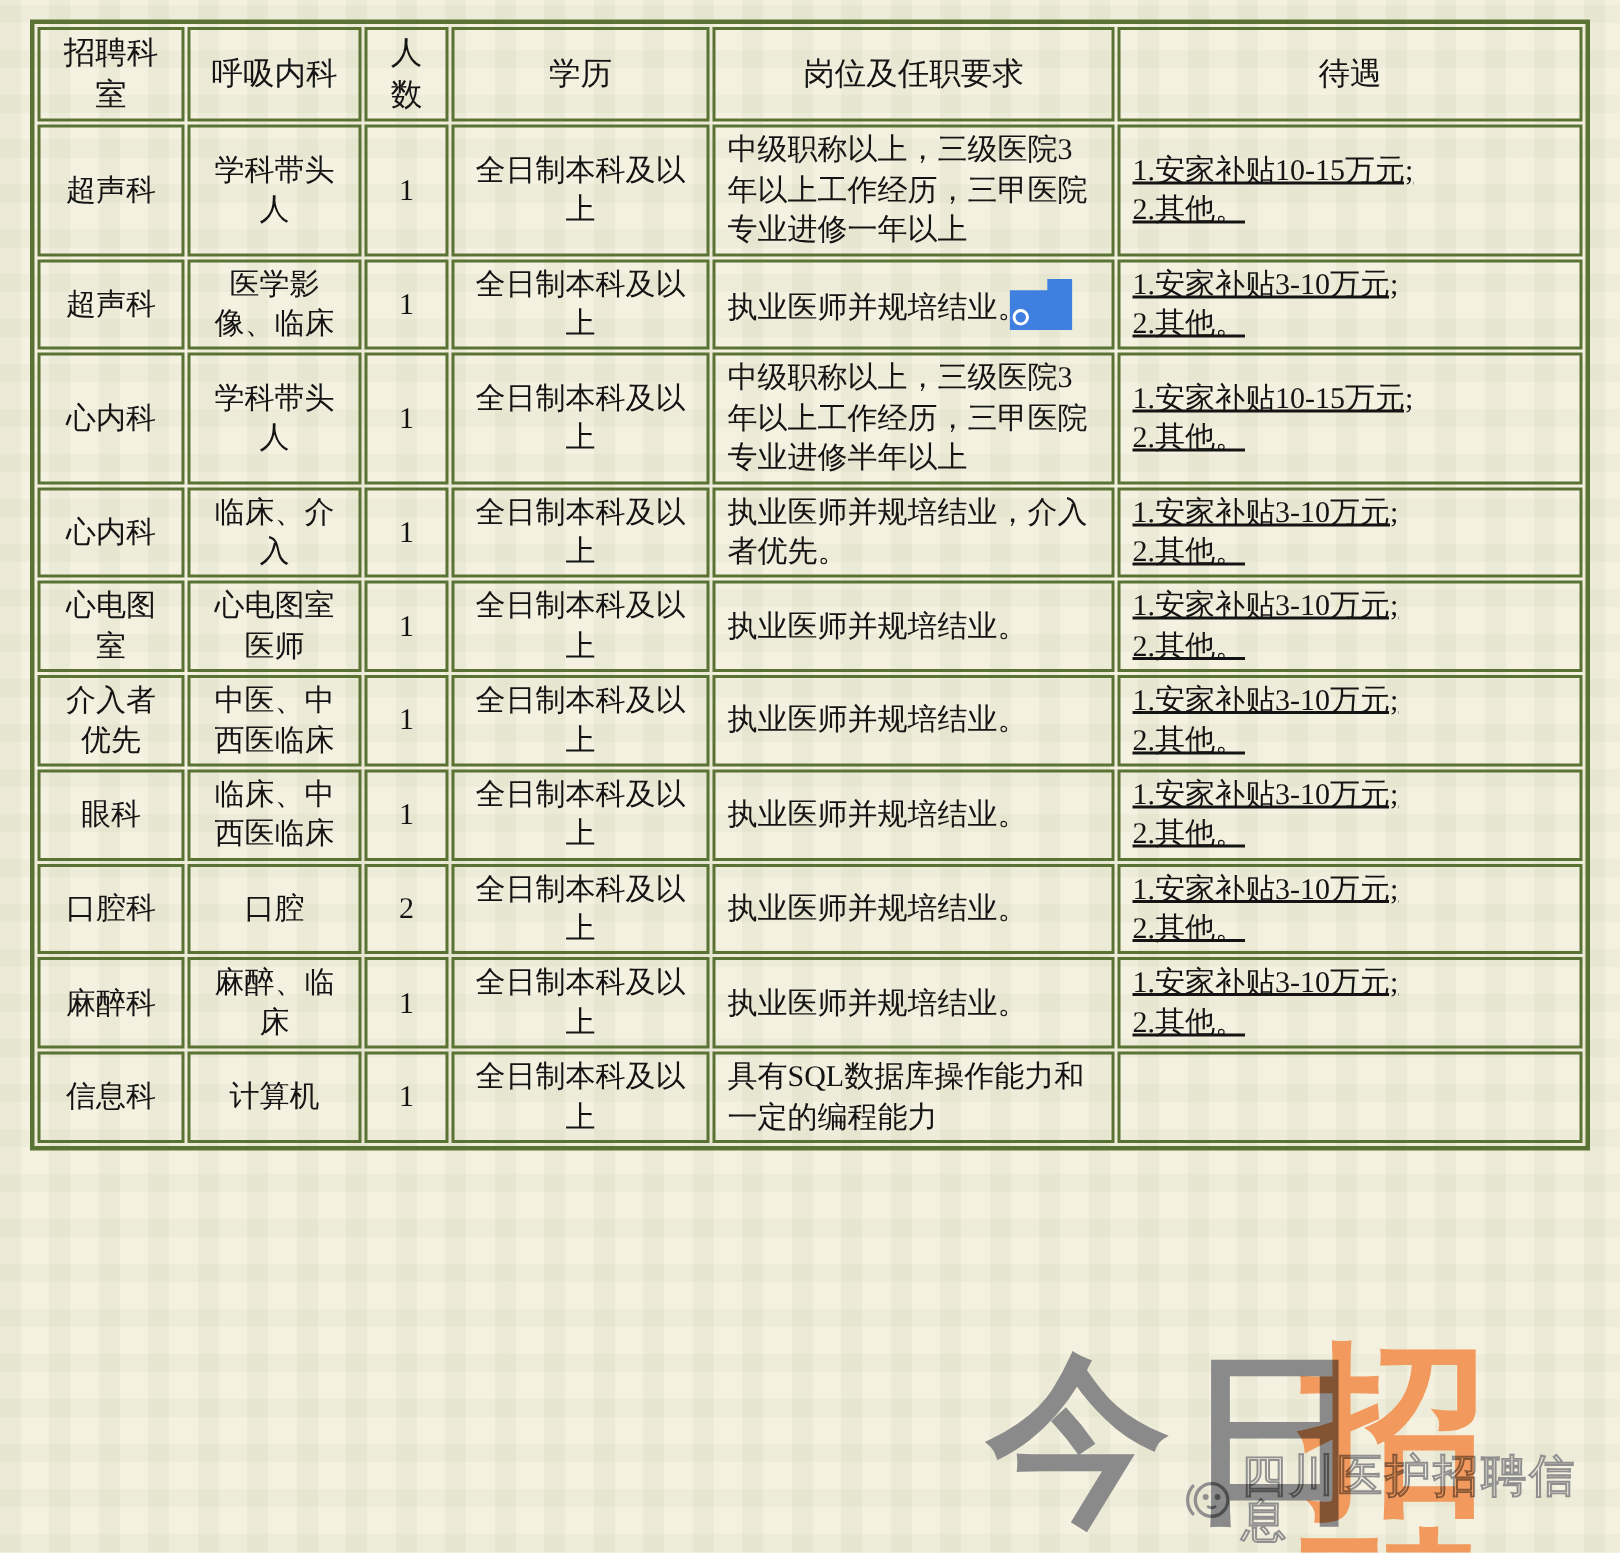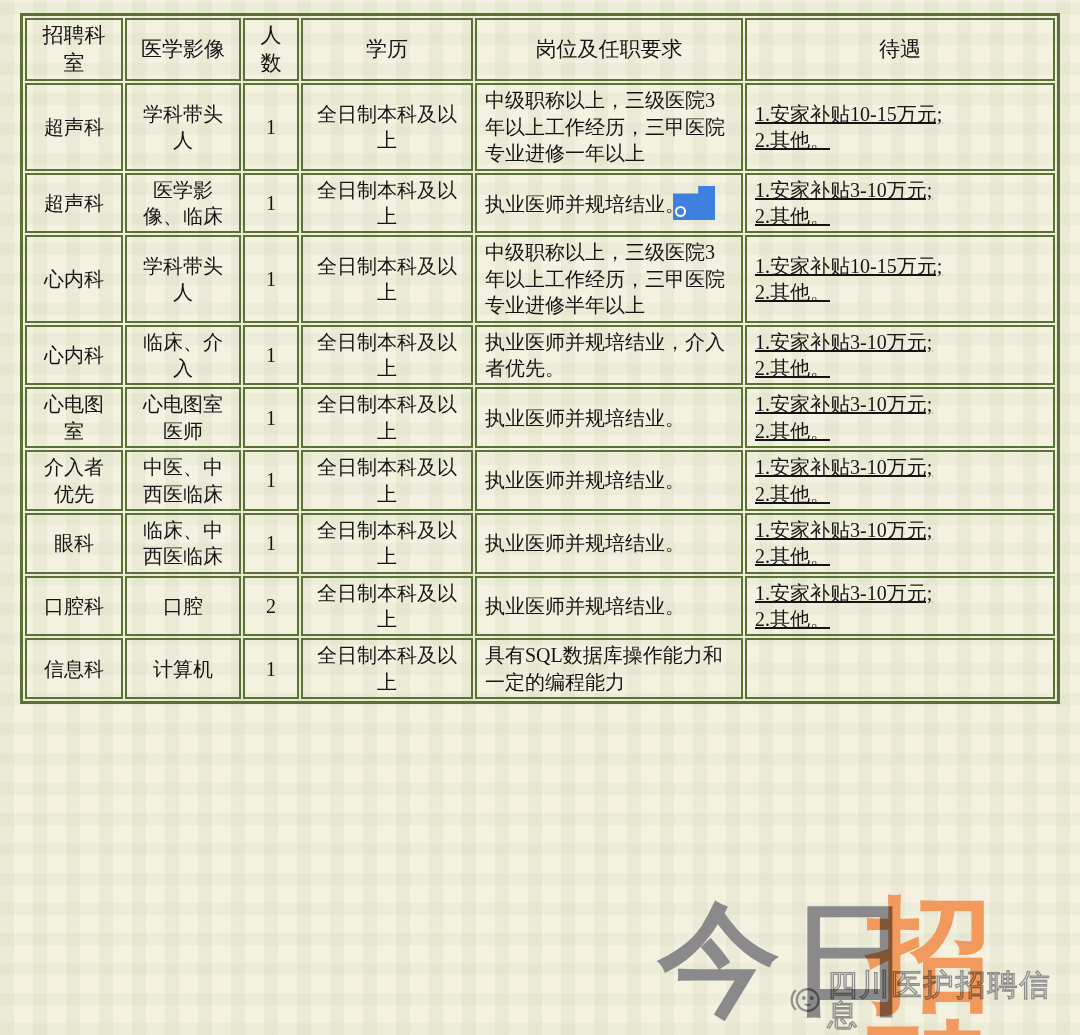--- a/index.html
+++ b/index.html
@@ -70,21 +70,21 @@
     <col style="width:98px">
       <col style="width:116px">
       <col style="width:56px">
     <col style="width:172px">
       <col style="width:268px">
       <col style="width:310px">
   </colgroup>
   <thead>
     <tr>
         <th>招聘科室</th>
-        <th>医学影像</th>
+        <th>呼吸内科</th>
         <th>人数</th>
         <th>学历</th>
         <th>岗位及任职要求</th>
         <th>待遇</th>
       </tr>
   </thead>
   <tbody>
       <tr>
         <td>超声科</td>
         <td>学科带头人</td>
@@ -159,20 +159,31 @@
         <td class="col-req"><span>执业医师并规培结业。</span></td>
         <td class="col-ben">
           <div class="ben-line">1.安家补贴3-10万元;</div>
           <div class="ben-line">2.其他。</div>
         </td>
       </tr>
       <tr>
         <td>口腔科</td>
         <td>口腔</td>
         <td>2</td>
+        <td>全日制本科及以上</td>
+        <td class="col-req"><span>执业医师并规培结业。</span></td>
+        <td class="col-ben">
+          <div class="ben-line">1.安家补贴3-10万元;</div>
+          <div class="ben-line">2.其他。</div>
+        </td>
+      </tr>
+      <tr>
+        <td>麻醉科</td>
+        <td>麻醉、临床</td>
+        <td>1</td>
         <td>全日制本科及以上</td>
         <td class="col-req"><span>执业医师并规培结业。</span></td>
         <td class="col-ben">
           <div class="ben-line">1.安家补贴3-10万元;</div>
           <div class="ben-line">2.其他。</div>
         </td>
       </tr>
       <tr>
         <td>信息科</td>
         <td>计算机</td>

